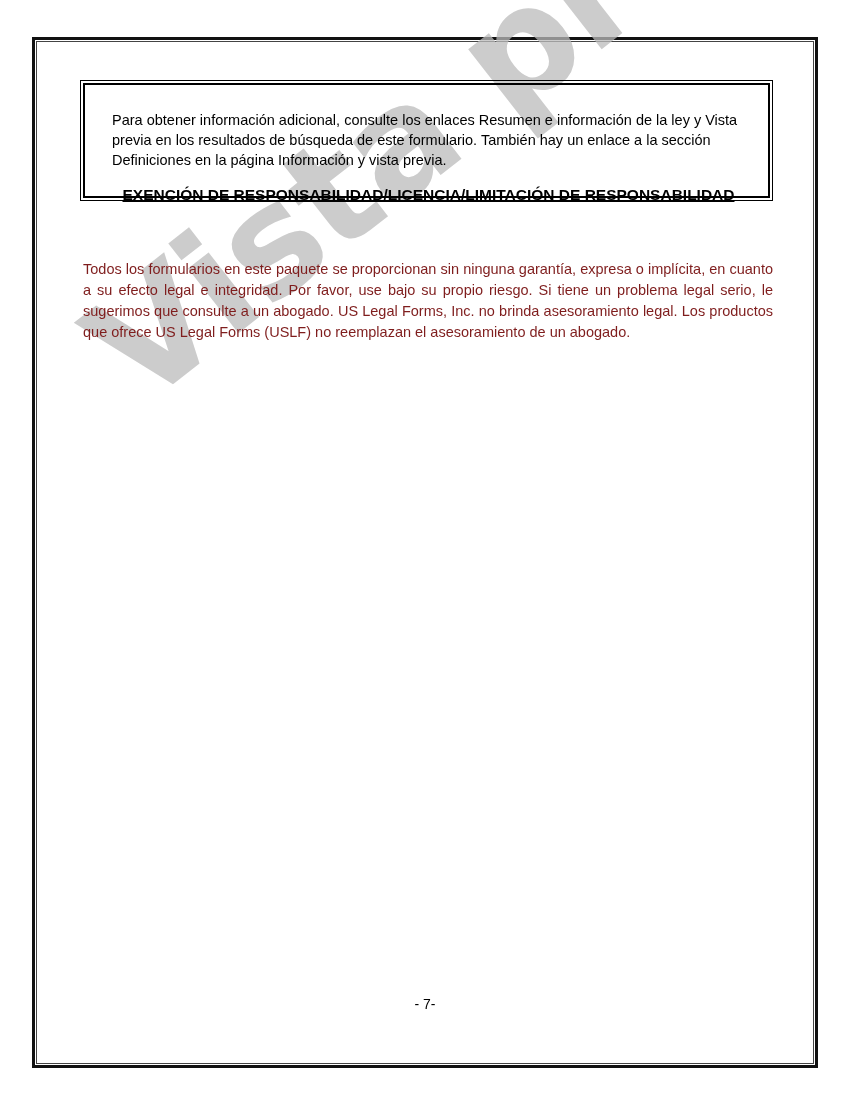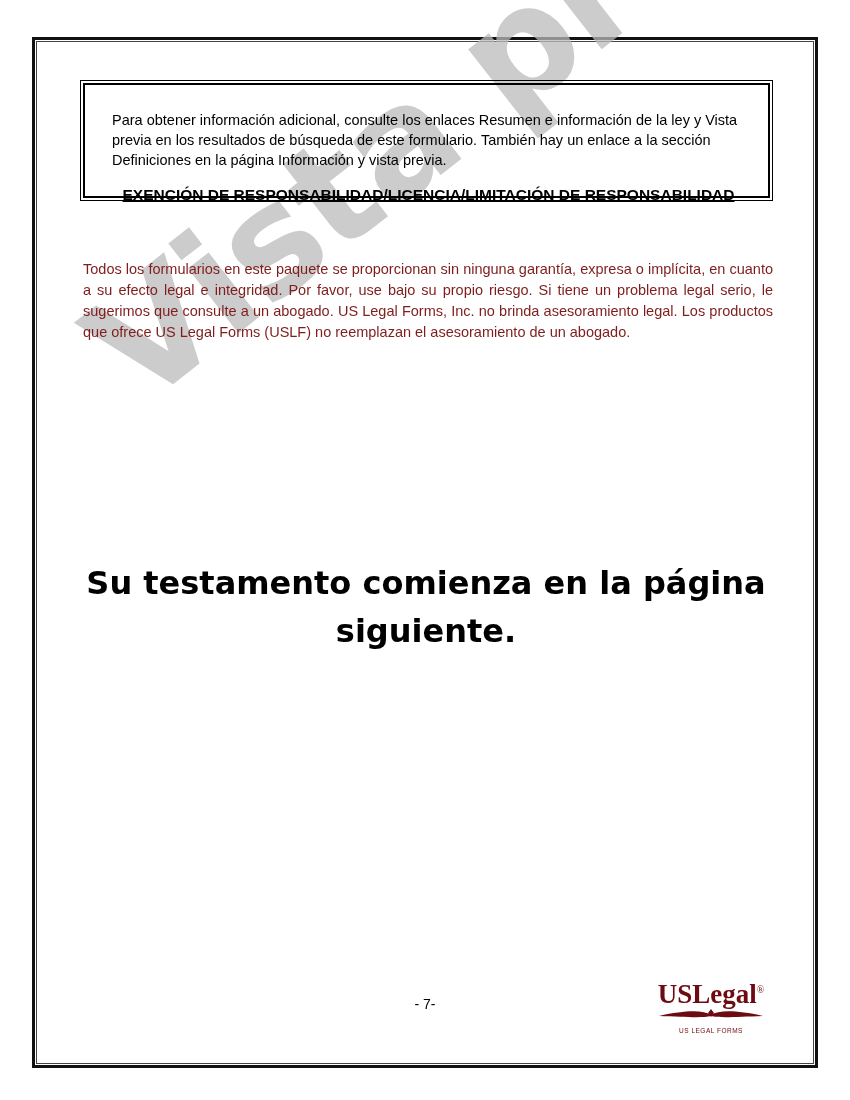--- a/index.html
+++ b/index.html
@@ -205,31 +205,18 @@
     <div class="notice-box">
       <p>Para obtener información adicional, consulte los enlaces Resumen e información de la ley y Vista previa en los resultados de búsqueda de este formulario. También hay un enlace a la sección Definiciones en la página Información y vista previa.</p>
     </div>
 
     <div class="disclaimer-title">
       <span>EXENCIÓN DE RESPONSABILIDAD/LICENCIA/LIMITACIÓN DE RESPONSABILIDAD</span>
     </div>
 
     <div class="disclaimer-body">Todos los formularios en este paquete se proporcionan sin ninguna garantía, expresa o implícita, en cuanto a su efecto legal e integridad. Por favor, use bajo su propio riesgo. Si tiene un problema legal serio, le sugerimos que consulte a un abogado. US Legal Forms, Inc. no brinda asesoramiento legal. Los productos que ofrece US Legal Forms (USLF) no reemplazan el asesoramiento de un abogado.</div>
 
-    <div class="begins-note">Su testamento comienza en la página siguiente.</div>
 
     <div class="page-number">- 7-</div>
 
-    <div class="logo">
-      <div class="logo-word">
-        <span class="us">US</span><span class="legal">Legal</span><span class="tm">®</span>
-      </div>
-      <div class="logo-mark">
-        <svg width="120" height="14" viewBox="0 0 120 14" aria-hidden="true">
-          <path d="M8 7 C35 1, 52 1, 60 6 C68 1, 85 1, 112 7 C85 8, 68 9, 60 7 C52 9, 35 8, 8 7 Z" fill="#6d0b12"></path>
-          <path d="M57 4 L60 0 L63 4 L60 8 Z" fill="#6d0b12"></path>
-        </svg>
-      </div>
-      <div class="logo-sub">US LEGAL FORMS</div>
-    </div>
 
   </div>
 </div>
 
 </body></html>

